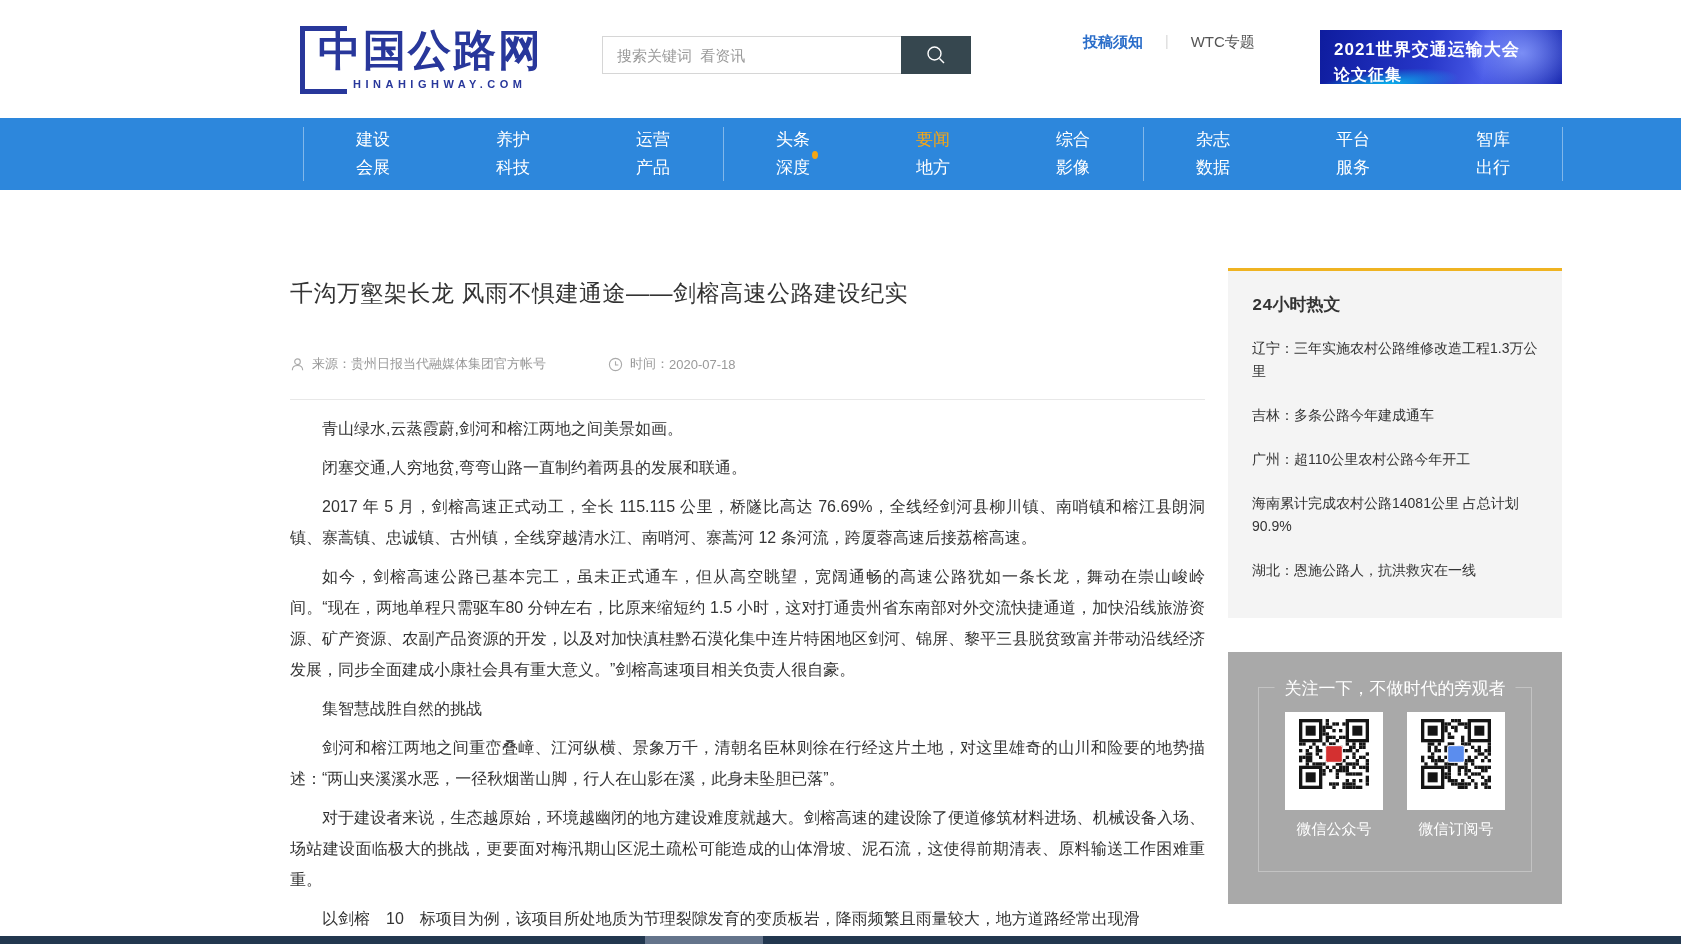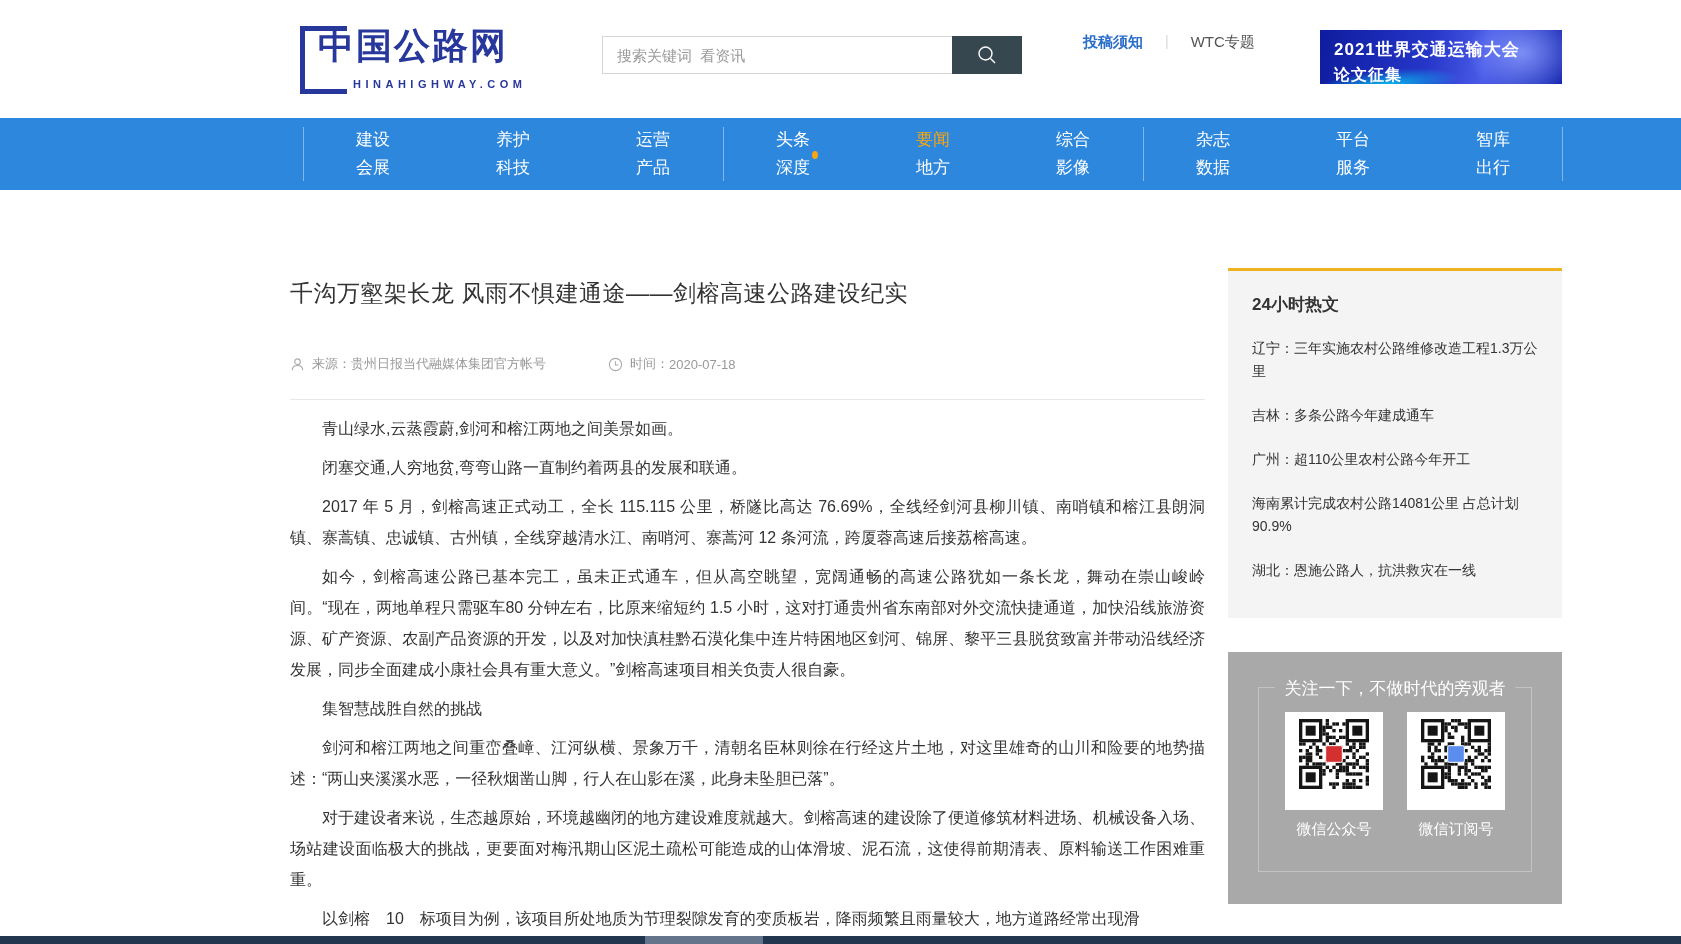--- a/index.html
+++ b/index.html
@@ -5,25 +5,25 @@
   html,body{margin:0;padding:0;background:#fff;font-family:"Liberation Sans","DejaVu Sans",sans-serif;}
   #page{position:relative;width:1681px;height:944px;overflow:hidden;background:#fff;}
 
   
   .corner-dot{position:absolute;left:10px;top:11px;width:14px;height:15px;background:var(--accent-red);}
 
   
   header{position:absolute;left:0;top:0;width:1681px;height:118px;background:#fff;}
   .logo{position:absolute;left:300px;top:22px;width:250px;height:76px;cursor:pointer;}
   .logo-frame{position:absolute;left:0;top:4px;width:42px;height:58px;border:5px solid var(--logo-blue);border-right:none;}
-  .logo-cn{position:absolute;left:18px;top:0;font-size:36px;font-weight:bold;color:var(--logo-blue);letter-spacing:2px;white-space:nowrap;}
+  .logo-cn{position:absolute;left:18px;top:0;font-size:43px;font-weight:bold;color:var(--logo-blue);letter-spacing:2px;white-space:nowrap;}
   .logo-en{position:absolute;left:53px;top:56px;font-size:11px;font-weight:bold;color:var(--logo-blue);letter-spacing:4.5px;white-space:nowrap;}
 
   .search{position:absolute;left:602px;top:36px;width:420px;height:38px;display:flex;}
-  .search-input{width:350px;height:38px;box-sizing:border-box;border:1px solid #d6d6d6;border-right:none;outline:none;padding:0 14px;font-size:15px;color:#333;font-family:inherit;}
+  .search-input{width:299px;height:38px;box-sizing:border-box;border:1px solid #d6d6d6;border-right:none;outline:none;padding:0 14px;font-size:15px;color:#333;font-family:inherit;}
   .search-input::placeholder{color:#9a9a9a;}
   .search-btn{width:70px;height:38px;border:none;background:var(--btn-dark);cursor:pointer;display:flex;align-items:center;justify-content:center;padding:0;}
 
   .header-links{position:absolute;left:1083px;top:33px;display:flex;align-items:flex-start;font-size:15px;white-space:nowrap;}
   .header-links a{text-decoration:none;cursor:pointer;}
   .link-blue{color:var(--link-blue);font-weight:bold;}
   .link-gray{color:#555;}
   .sep{color:#d9d9d9;margin:0 22px;font-size:14px;}
 
   .banner{position:absolute;left:1320px;top:30px;width:242px;height:54px;cursor:pointer;overflow:hidden;
@@ -53,21 +53,21 @@
   .meta .m-item{display:flex;align-items:center;}
   .meta svg{margin-right:7px;}
   .meta .m-time{margin-left:62px;}
   .meta-divider{border:none;border-top:1px solid #e8e8e8;margin:26px 0 0 0;}
   .article-body{margin-top:13px;}
   .article-body p{margin:0 0 8px 0;font-size:16px;line-height:31px;color:#333;text-indent:2em;text-align:justify;}
 
   
   .sidebar{position:absolute;left:1228px;top:268px;width:334px;}
   .hot-box{box-sizing:border-box;width:334px;height:350px;background:var(--hot-bg);border-top:3px solid var(--gold);padding:22px 24px 0 24px;overflow:hidden;}
-  .hot-title{font-size:17px;font-weight:bold;color:#333;margin:0;}
+  .hot-title{font-size:17px;font-weight:bold;color:#333;margin:0;font-family:Liberation Mono, monospace;}
   .hot-item{margin-top:21px;font-size:14px;line-height:23px;color:#333;cursor:pointer;}
 
   .qr-box{box-sizing:border-box;margin-top:34px;width:334px;height:252px;background:var(--qr-bg);padding:28px 0 0 0;}
   .qr-frame{position:relative;margin:7px 30px;border:1px solid #c3c3c3;padding:24px 0 32px 0;}
   .qr-frame-title{position:absolute;top:-11px;left:50%;transform:translateX(-50%);background:var(--qr-bg);padding:0 10px;color:#fff;font-size:17px;white-space:nowrap;}
   .qr-row{display:flex;justify-content:center;gap:24px;}
   .qr-item{text-align:center;}
   .qr-tile{width:84px;height:84px;background:#fff;padding:7px;display:inline-block;}
   .qr-caption{margin-top:10px;color:#fff;font-size:15px;}
 

